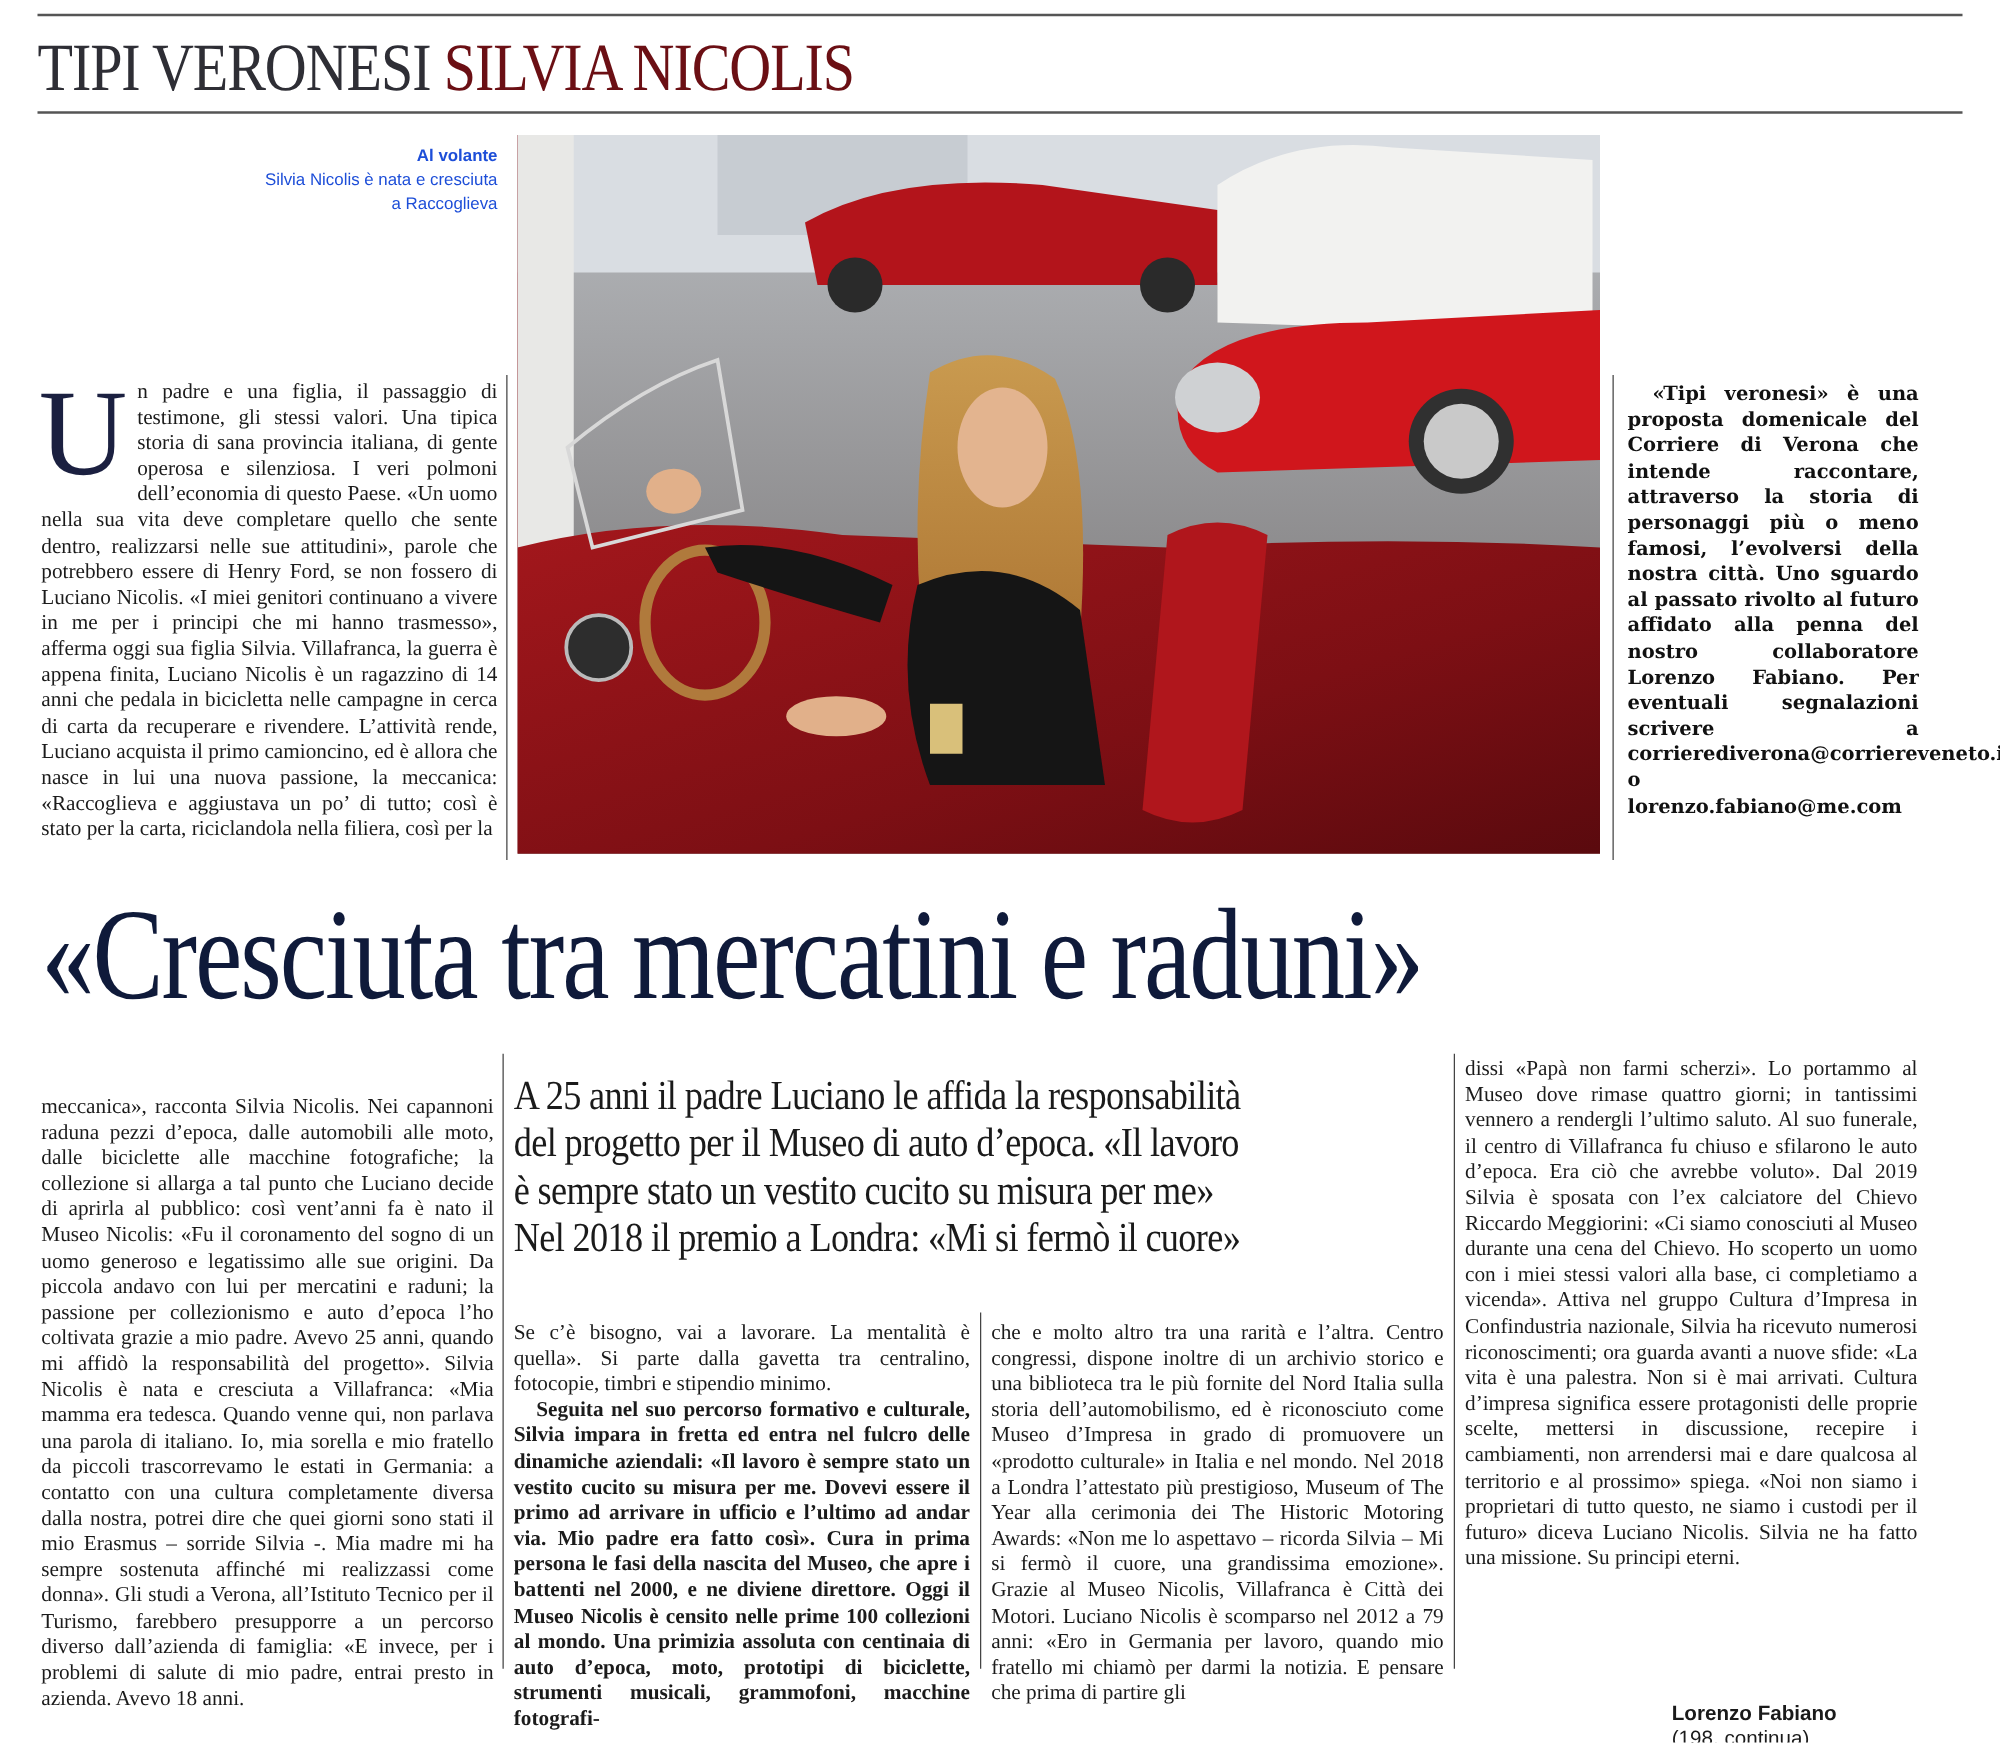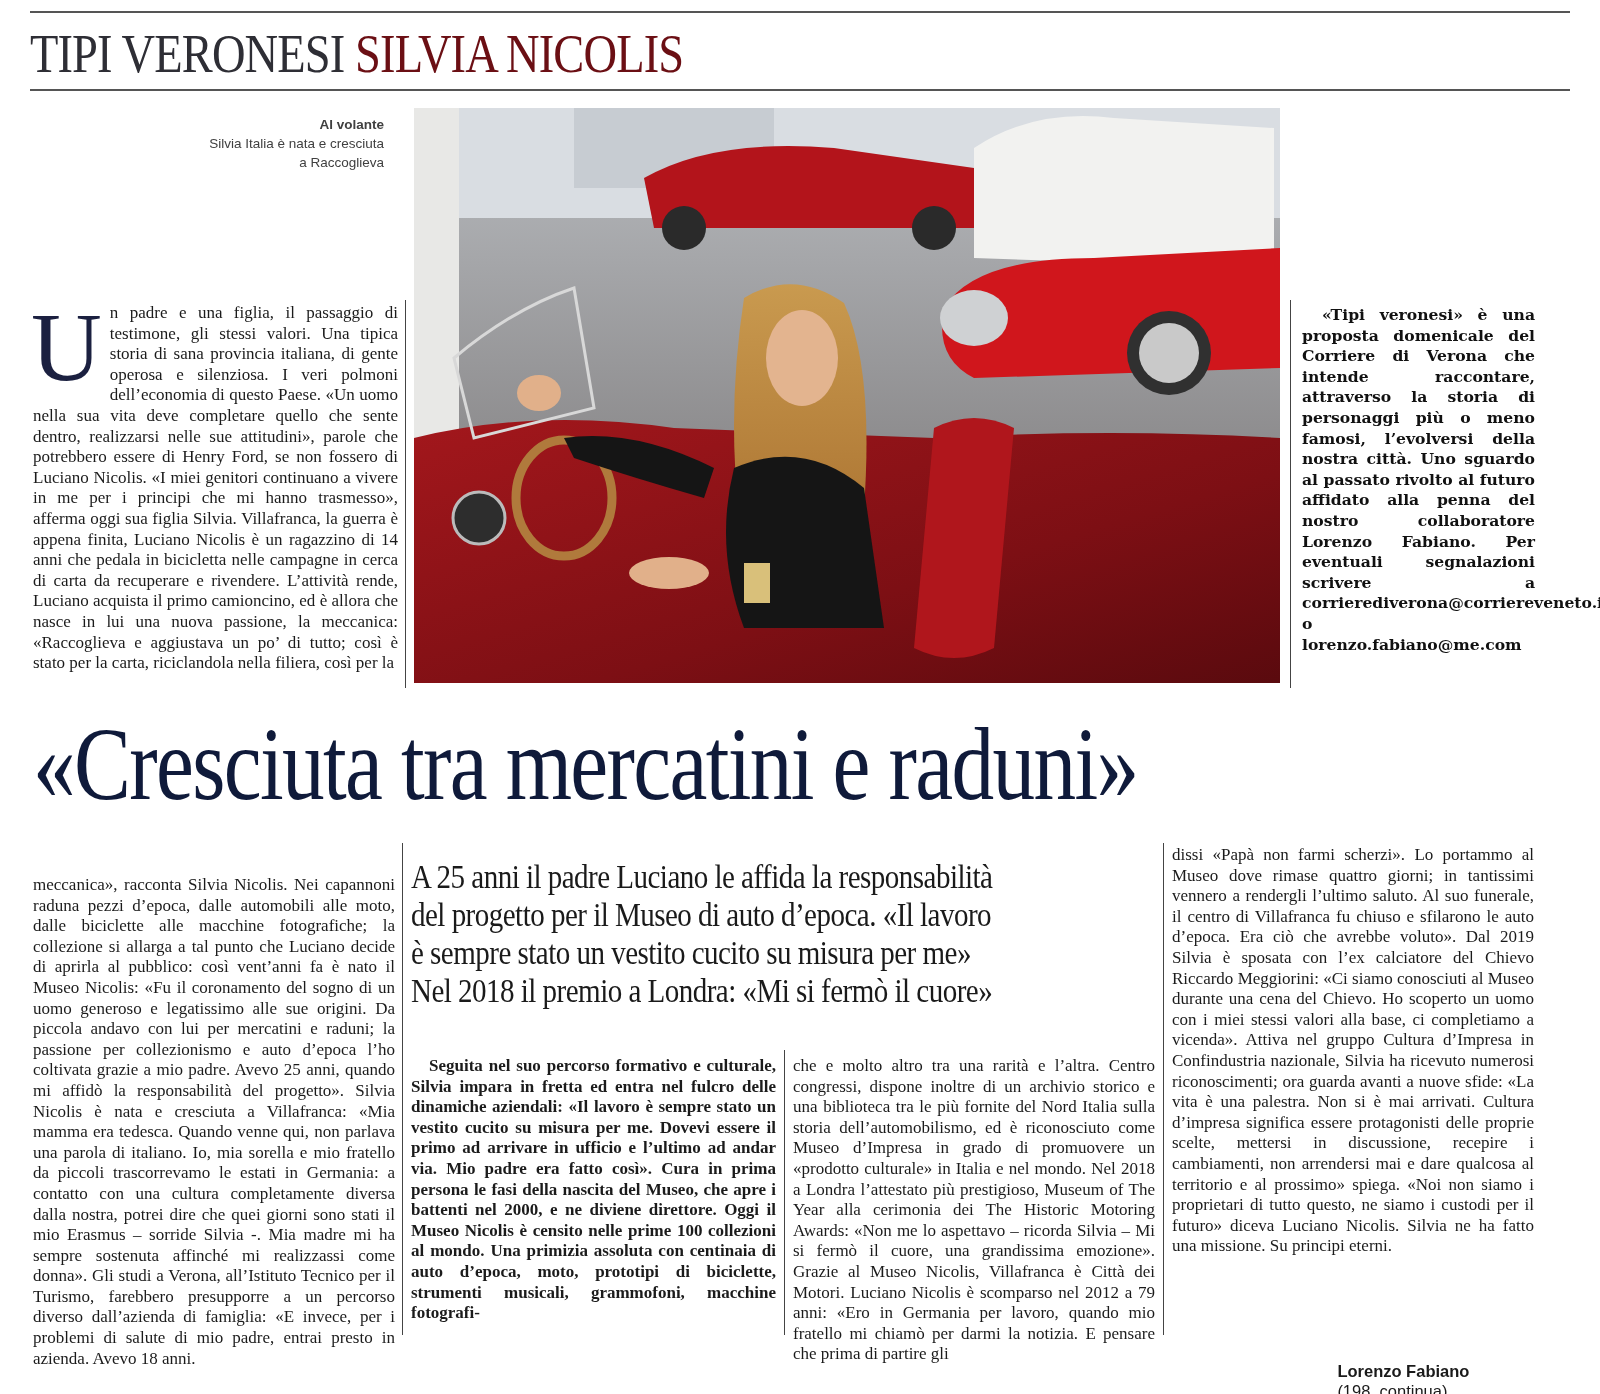--- a/index.html
+++ b/index.html
@@ -3,21 +3,21 @@
 <meta charset="utf-8">
 <style>
   html,body{margin:0;padding:0;background:#fff;}
   body{width:1600px;height:1394px;position:relative;overflow:hidden;font-family:"DejaVu Serif","Liberation Serif",serif;color:#1a1a1a;}
   .rule{position:absolute;left:30px;right:30px;height:2px;background:#555;}
   #rule-top{top:11px;}
   #rule-under{top:89px;}
   .kicker{position:absolute;left:30px;top:22px;font-family:"Liberation Serif",serif;font-size:54px;line-height:64px;letter-spacing:-1px;transform:scaleX(0.86);transform-origin:left top;white-space:nowrap;}
   .kicker .k1{color:#2e2e35;}
   .kicker .k2{color:#6b0f14;}
-  .caption{position:absolute;left:136px;top:115px;width:248px;text-align:right;font-family:"Liberation Sans",sans-serif;font-size:13.5px;line-height:19px;color:#404040;}
+  .caption{position:absolute;left:150px;top:115px;width:248px;text-align:right;font-family:"Liberation Sans",sans-serif;font-size:13.5px;line-height:19px;color:#1d4ed8;}
   .caption .ct{font-weight:bold;}
   .col{position:absolute;font-family:"Liberation Serif",serif;font-size:17px;line-height:20.6px;text-align:justify;hyphens:auto;color:#1b1b1b;}
   #col-intro{left:33px;top:303px;width:365px;}
   .dropcap{float:left;font-size:98px;line-height:80px;margin:4px 8px 0 -2px;color:#1b2040;font-family:"Liberation Serif",serif;}
   .vrule{position:absolute;width:1px;background:#444;}
   .photo{position:absolute;left:414px;top:108px;width:866px;height:575px;overflow:hidden;background:#8a1418;}
   .sidebox{position:absolute;left:1302px;top:305px;width:233px;font-family:"DejaVu Serif",serif;font-weight:bold;font-size:15.6px;line-height:20.6px;text-align:justify;color:#111;}
   .sidebox .first{text-indent:20px;display:block;}
   .headline{position:absolute;left:33px;top:712px;font-family:"Liberation Serif",serif;font-size:104px;line-height:104px;color:#0f1a3a;letter-spacing:-2px;transform:scaleX(0.82);transform-origin:left top;white-space:nowrap;}
   #col-b1{left:33px;top:875px;width:362px;}
@@ -37,21 +37,21 @@
 
 <div class="rule" id="rule-top"></div>
 <div class="kicker">
   <span class="k1">TIPI VERONESI</span>
   <span class="k2">SILVIA NICOLIS</span>
 </div>
 <div class="rule" id="rule-under"></div>
 
 <div class="caption">
   <div class="ct">Al volante</div>
-  <div>Silvia Italia è nata e cresciuta</div>
+  <div>Silvia Nicolis è nata e cresciuta</div>
   <div>a Raccoglieva</div>
 </div>
 
 <div class="col" id="col-intro">
   <span class="dropcap">U</span><span>n padre e una figlia, il passaggio di testimone, gli stessi valori. Una tipica storia di sana provincia italiana, di gente operosa e silenziosa. I veri polmoni dell’economia di questo Paese. «Un uomo nella sua vita deve completare quello che sente dentro, realizzarsi nelle sue attitudini», parole che potrebbero essere di Henry Ford, se non fossero di Luciano Nicolis. «I miei genitori continuano a vivere in me per i principi che mi hanno trasmesso», afferma oggi sua figlia Silvia. Villafranca, la guerra è appena finita, Luciano Nicolis è un ragazzino di 14 anni che pedala in bicicletta nelle campagne in cerca di carta da recuperare e rivendere. L’attività rende, Luciano acquista il primo camioncino, ed è allora che nasce in lui una nuova passione, la meccanica: «Raccoglieva e aggiustava un po’ di tutto; così è stato per la carta, riciclandola nella filiera, così per la</span>
 </div>
 <div class="vrule" style="left:405px;top:300px;height:388px;"></div>
 
 <div class="photo">
   <svg width="866" height="575" viewBox="0 0 866 575" xmlns="http://www.w3.org/2000/svg">
@@ -108,20 +108,21 @@
 <div class="vrule" style="left:402px;top:843px;height:492px;"></div>
 
 <div class="deck">
   <span>A 25 anni il padre Luciano le affida la responsabilità</span>
   <span>del progetto per il Museo di auto d’epoca. «Il lavoro</span>
   <span>è sempre stato un vestito cucito su misura per me»</span>
   <span>Nel 2018 il premio a Londra: «Mi si fermò il cuore»</span>
 </div>
 
 <div class="col" id="col-b2">
+  <span>Se c’è bisogno, vai a lavorare. La mentalità è quella». Si parte dalla gavetta tra centralino, fotocopie, timbri e stipendio minimo.</span>
   <span class="indent">Seguita nel suo percorso formativo e culturale, Silvia impara in fretta ed entra nel fulcro delle dinamiche aziendali: «Il lavoro è sempre stato un vestito cucito su misura per me. Dovevi essere il primo ad arrivare in ufficio e l’ultimo ad andar via. Mio padre era fatto così». Cura in prima persona le fasi della nascita del Museo, che apre i battenti nel 2000, e ne diviene direttore. Oggi il Museo Nicolis è censito nelle prime 100 collezioni al mondo. Una primizia assoluta con centinaia di auto d’epoca, moto, prototipi di biciclette, strumenti musicali, grammofoni, macchine fotografi-</span>
 </div>
 <div class="vrule" style="left:784px;top:1050px;height:285px;"></div>
 <div class="col" id="col-b3">che e molto altro tra una rarità e l’altra. Centro congressi, dispone inoltre di un archivio storico e una biblioteca tra le più fornite del Nord Italia sulla storia dell’automobilismo, ed è riconosciuto come Museo d’Impresa in grado di promuovere un «prodotto culturale» in Italia e nel mondo. Nel 2018 a Londra l’attestato più prestigioso, Museum of The Year alla cerimonia dei The Historic Motoring Awards: «Non me lo aspettavo – ricorda Silvia – Mi si fermò il cuore, una grandissima emozione». Grazie al Museo Nicolis, Villafranca è Città dei Motori. Luciano Nicolis è scomparso nel 2012 a 79 anni: «Ero in Germania per lavoro, quando mio fratello mi chiamò per darmi la notizia. E pensare che prima di partire gli</div>
 <div class="vrule" style="left:1163px;top:843px;height:492px;"></div>
 <div class="col" id="col-b4">dissi «Papà non farmi scherzi». Lo portammo al Museo dove rimase quattro giorni; in tantissimi vennero a rendergli l’ultimo saluto. Al suo funerale, il centro di Villafranca fu chiuso e sfilarono le auto d’epoca. Era ciò che avrebbe voluto». Dal 2019 Silvia è sposata con l’ex calciatore del Chievo Riccardo Meggiorini: «Ci siamo conosciuti al Museo durante una cena del Chievo. Ho scoperto un uomo con i miei stessi valori alla base, ci completiamo a vicenda». Attiva nel gruppo Cultura d’Impresa in Confindustria nazionale, Silvia ha ricevuto numerosi riconoscimenti; ora guarda avanti a nuove sfide: «La vita è una palestra. Non si è mai arrivati. Cultura d’impresa significa essere protagonisti delle proprie scelte, mettersi in discussione, recepire i cambiamenti, non arrendersi mai e dare qualcosa al territorio e al prossimo» spiega. «Noi non siamo i proprietari di tutto questo, ne siamo i custodi per il futuro» diceva Luciano Nicolis. Silvia ne ha fatto una missione. Su principi eterni.</div>
 
 <div class="byline">
   <div class="author">Lorenzo Fabiano</div>
   <div class="cont">(198. continua)</div>

